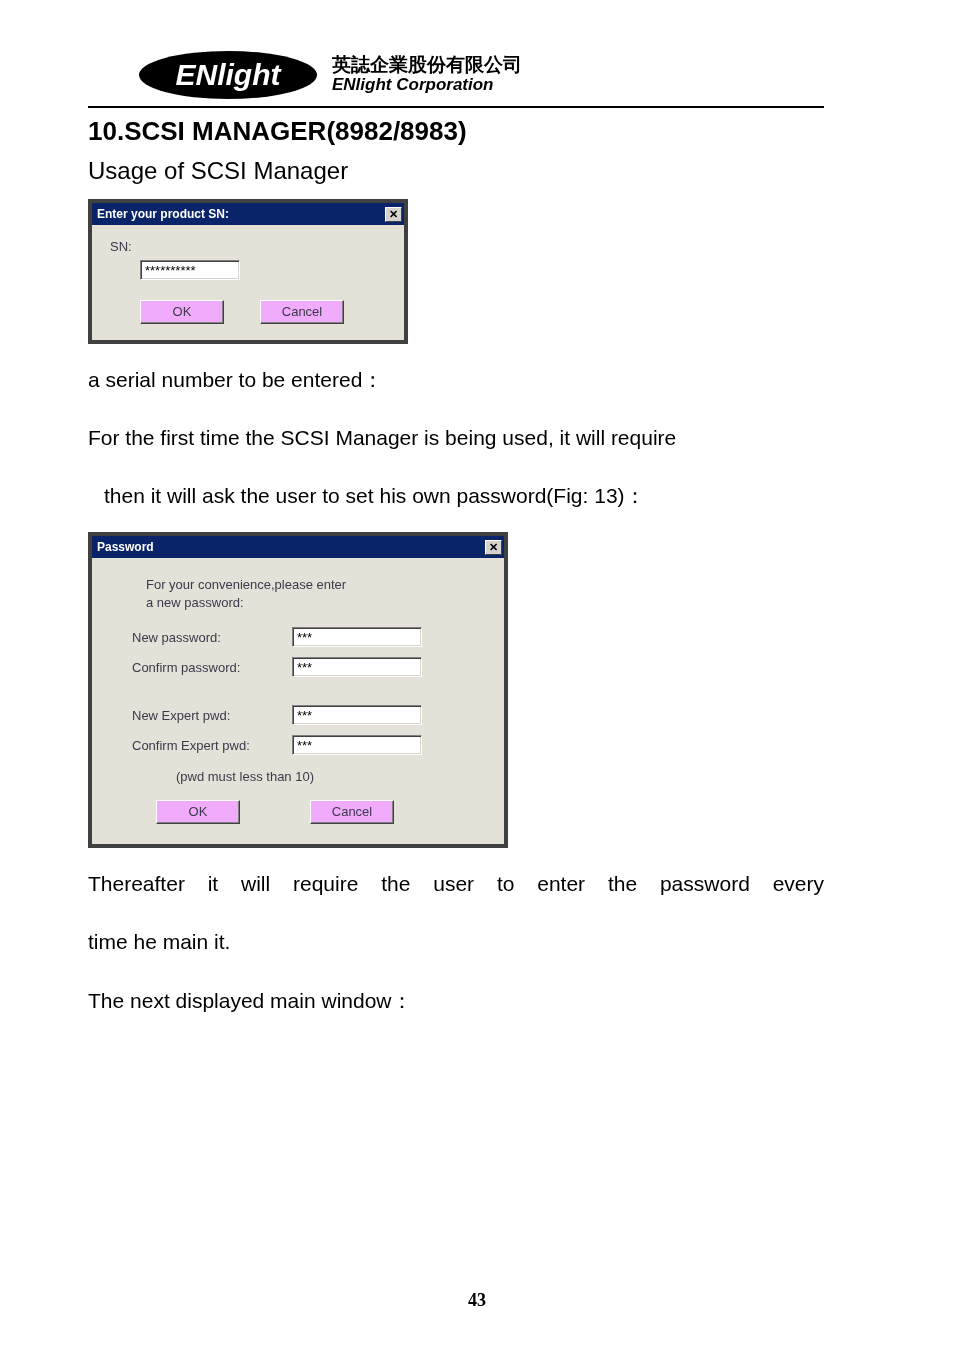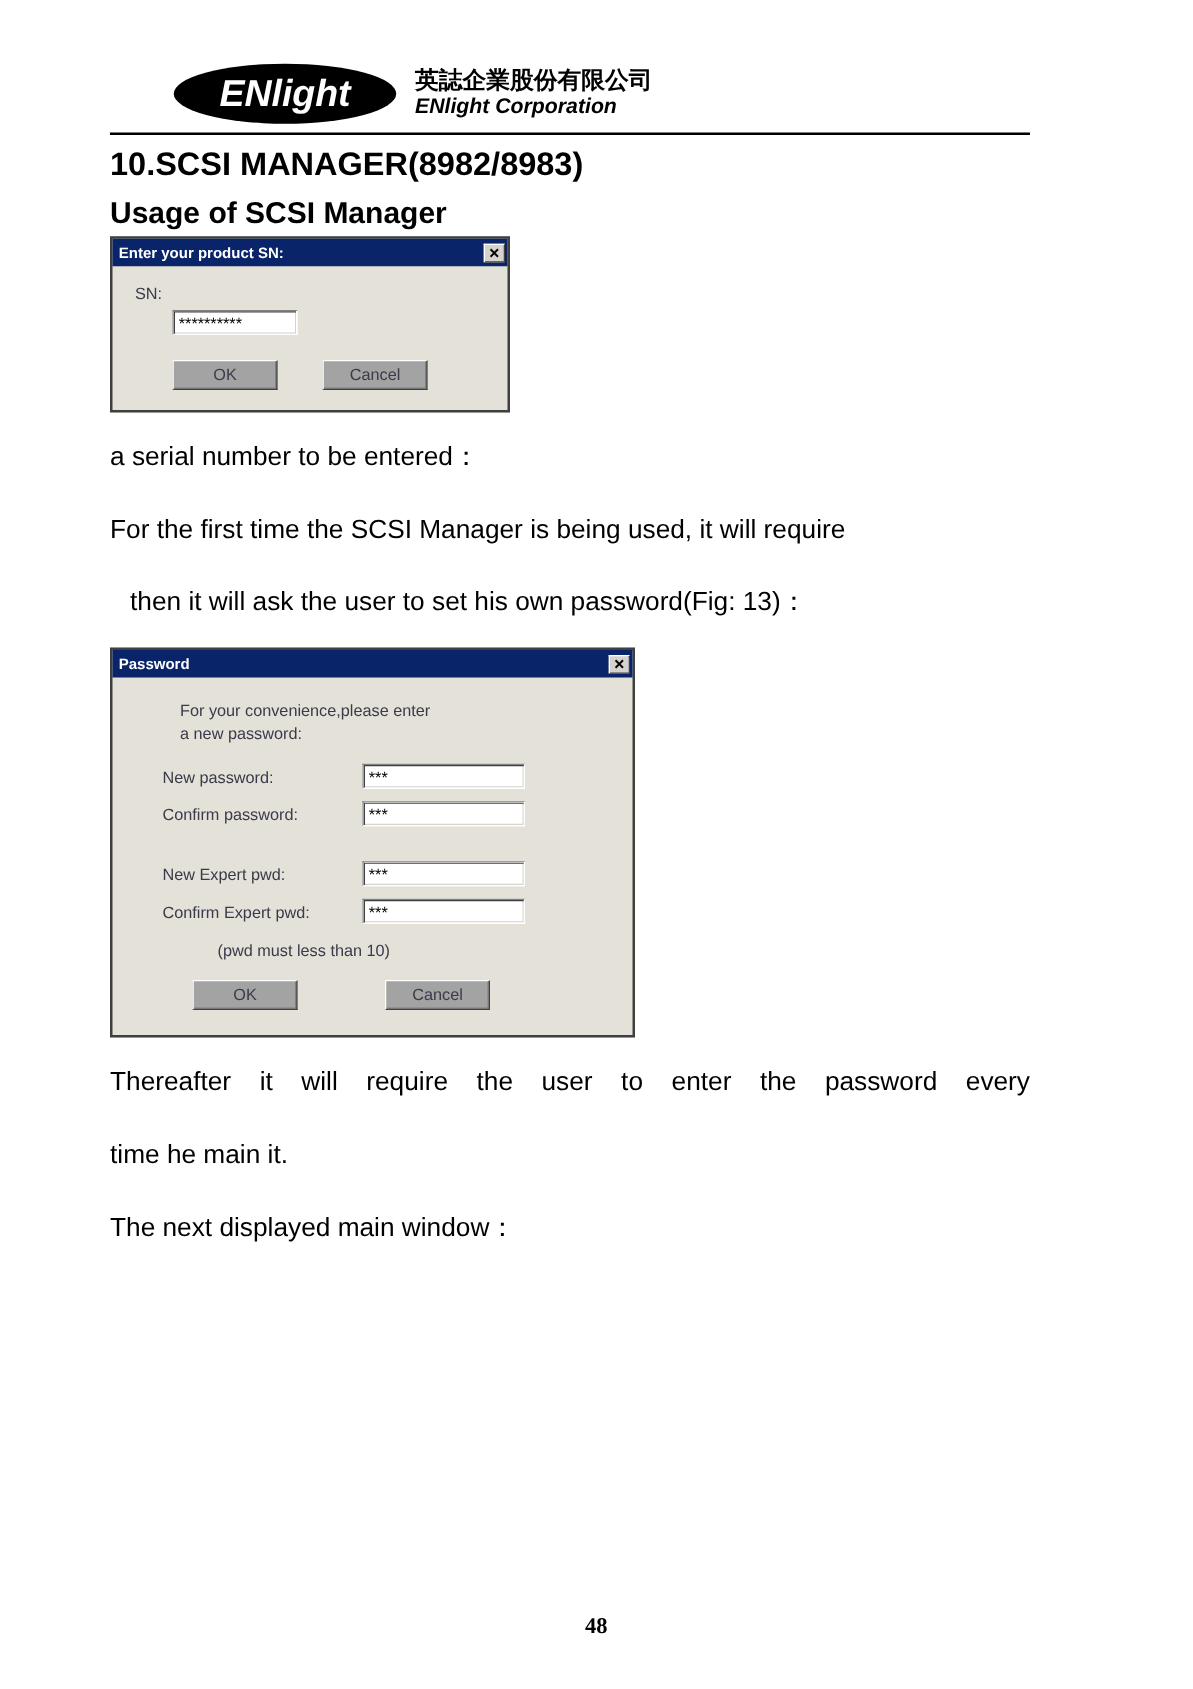--- a/index.html
+++ b/index.html
@@ -48,39 +48,39 @@
     border-top: 2px solid #000;
     margin: 0 0 8px 0;
   }
   .section-title {
     font-size: 26px;
     font-weight: bold;
     margin: 6px 0 10px 0;
   }
   .sub-title {
     font-size: 24px;
-    font-weight: bold;
-    margin: 6px 0 4px 0;
+    font-weight: normal;
+    margin: 6px 0 14px 0;
   }
   .body-text {
     font-size: 21px;
     line-height: 2.1;
     margin: 14px 0;
   }
   .body-text.indent {
     margin-left: 16px;
   }
   .body-text.justify-full {
     text-align: justify;
     text-align-last: justify;
   }
 
   
   .dialog {
-    border: 2px solid #404040;
+    border: 4px solid #404040;
     background: #e4e1d8;
     box-sizing: border-box;
   }
   .dialog1 {
     width: 320px;
   }
   .titlebar {
     background: #0a246a;
     color: #fff;
     height: 22px;
@@ -133,21 +133,21 @@
     padding: 0 4px;
     font-family: inherit;
     font-size: 13px;
     box-sizing: border-box;
   }
   .d1-input {
     width: 100px;
     margin-left: 30px;
   }
   .btn {
-    background: #a3a3a3;
+    background: #f0abfc;
     border: 1px solid #fff;
     border-right-color: #404040;
     border-bottom-color: #404040;
     box-shadow: inset -1px -1px 0 #808080;
     height: 24px;
     min-width: 84px;
     font-family: inherit;
     font-size: 13px;
     text-align: center;
     line-height: 22px;
@@ -287,14 +287,14 @@
         <div class="btn">OK</div>
         <div class="btn">Cancel</div>
       </div>
     </div>
   </div>
 
   <div class="body-text justify-full">Thereafter it will require the user to enter the password every</div>
   <div class="body-text">time he main it.</div>
   <div class="body-text">The next displayed main window：</div>
 
-  <div class="page-num">48</div>
+  <div class="page-num">43</div>
 </div>
 
 </body></html>

